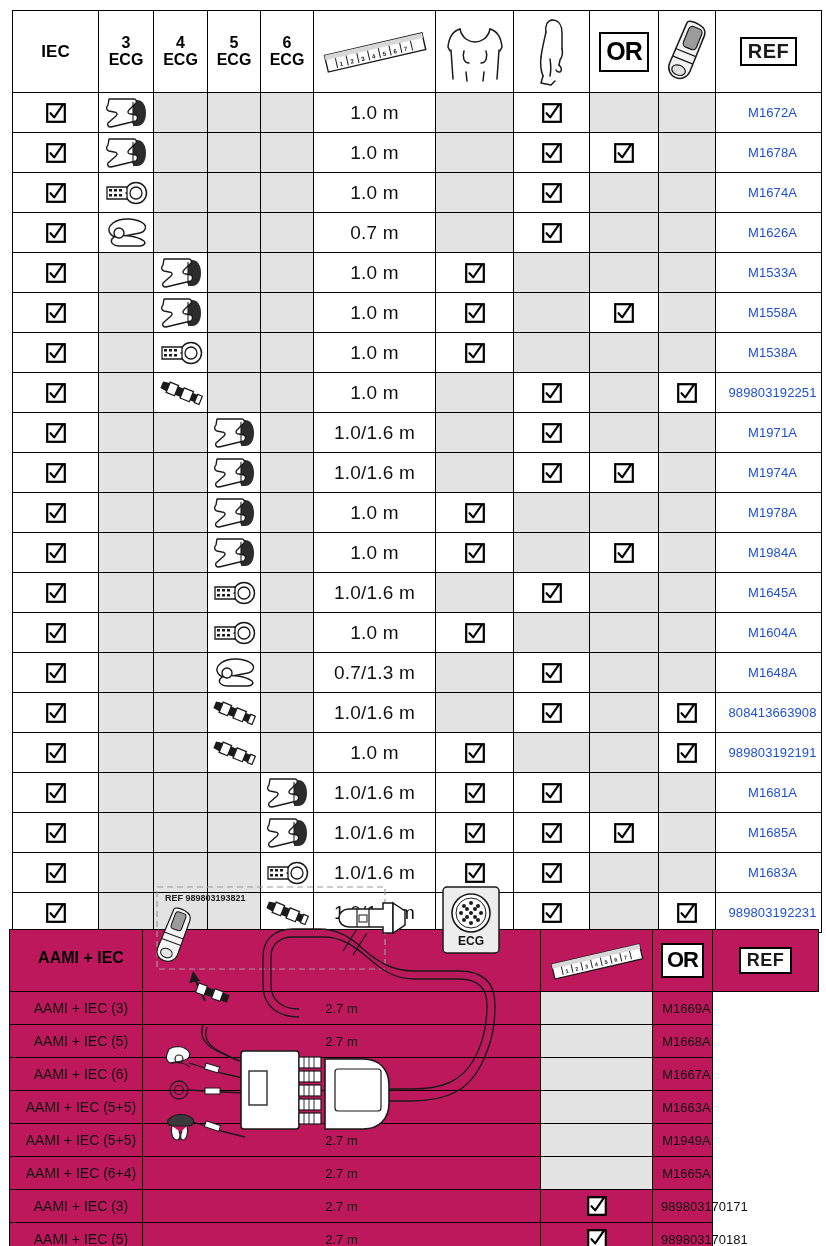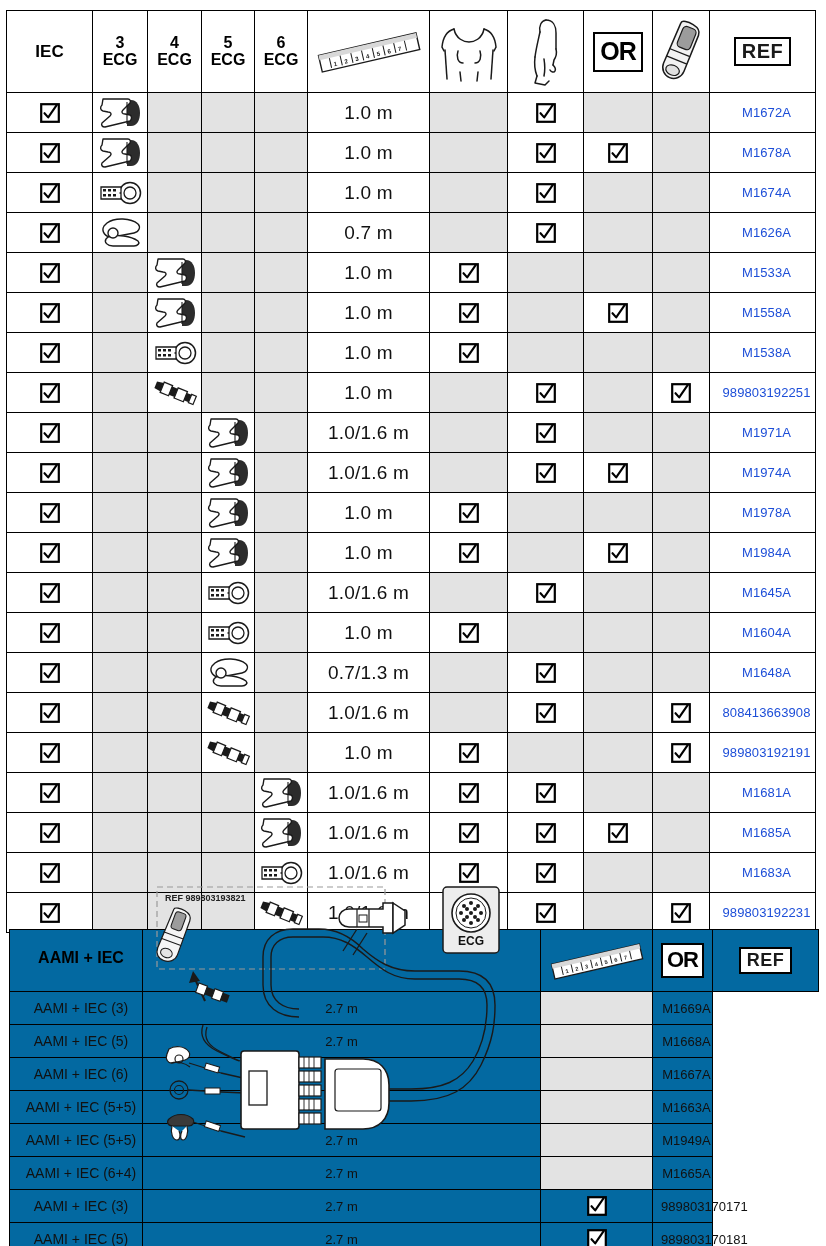--- a/index.html
+++ b/index.html
@@ -11,21 +11,21 @@
   #page {
     width: 826px; height: 1246px;
     position: relative;
     background: #ffffff;
     overflow: hidden;
   }
 
   
   .tbl-top {
     position: absolute;
-    left: 6px; top: 10px;
+    left: 12px; top: 10px;
     width: 809px;
     border-collapse: collapse;
     table-layout: fixed;
     padding-left: 37px;
   }
   .tbl-top td, .tbl-top th {
     border: 1.6px solid #000;
     padding: 0;
     text-align: center;
     vertical-align: middle;
@@ -92,21 +92,21 @@
     left: 9px; top: 929px;
     width: 809px;
     border-collapse: collapse;
     table-layout: fixed;
   }
   .tbl-bot td, .tbl-bot th {
     border: 1.6px solid #000;
     padding: 0;
     text-align: center;
     vertical-align: middle;
-    background: #0369a1;
+    background: #be185d;
   }
   .b-name { width: 133px; }
   .b-pic  { width: 398px; }
   .b-len  { width: 112px; }
   .b-or   { width: 60px; }
   .b-ref  { width: 106px; }
 
   .tbl-bot thead th { height: 62px; }
   .tbl-bot tbody tr { height: 33px; }
   .tbl-bot tbody td { height: 33px; }

